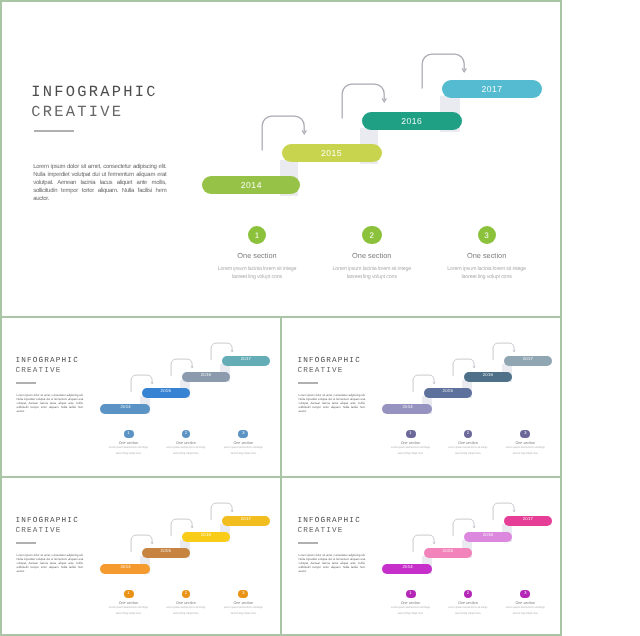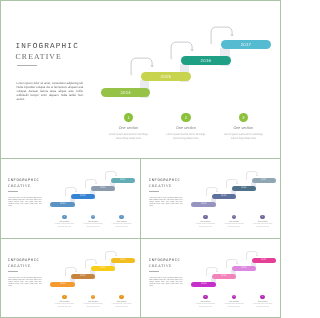--- a/index.html
+++ b/index.html
@@ -10,21 +10,21 @@
   .divider-h{position:absolute;left:0;width:281px;height:1px;background:#a9c5a6;z-index:30;}
   .divider-v{position:absolute;width:1px;background:#a9c5a6;z-index:30;}
 
   .slide{position:absolute;overflow:hidden;background:#fff;}
   .slide-inner{will-change:transform;}
 
   
   .slide-inner{position:absolute;left:0;top:0;width:281px;height:158px;transform-origin:0 0;}
 
   .title1{position:absolute;font-family:"Liberation Mono",monospace;color:#4d4d4d;white-space:nowrap;}
-  .title2{position:absolute;font-family:Liberation Serif, serif;color:#666;white-space:nowrap;}
+  .title2{position:absolute;font-family:Liberation Mono, monospace;color:#666;white-space:nowrap;}
   .title-rule{position:absolute;background:#b0b0b0;}
   .body-copy{position:absolute;color:#6b6b6b;}
 
   .bar{position:absolute;border-radius:99px;color:#fff;display:flex;align-items:center;justify-content:center;}
   .riser{position:absolute;background:#eaeaf1;}
   .arch{position:absolute;}
   .dot{position:absolute;border-radius:50%;color:#fff;display:flex;align-items:center;justify-content:center;}
   .sect-title{position:absolute;color:#7e7e7e;text-align:center;white-space:nowrap;}
   .sect-line{position:absolute;color:#aeaeae;text-align:center;white-space:nowrap;}
 </style>

